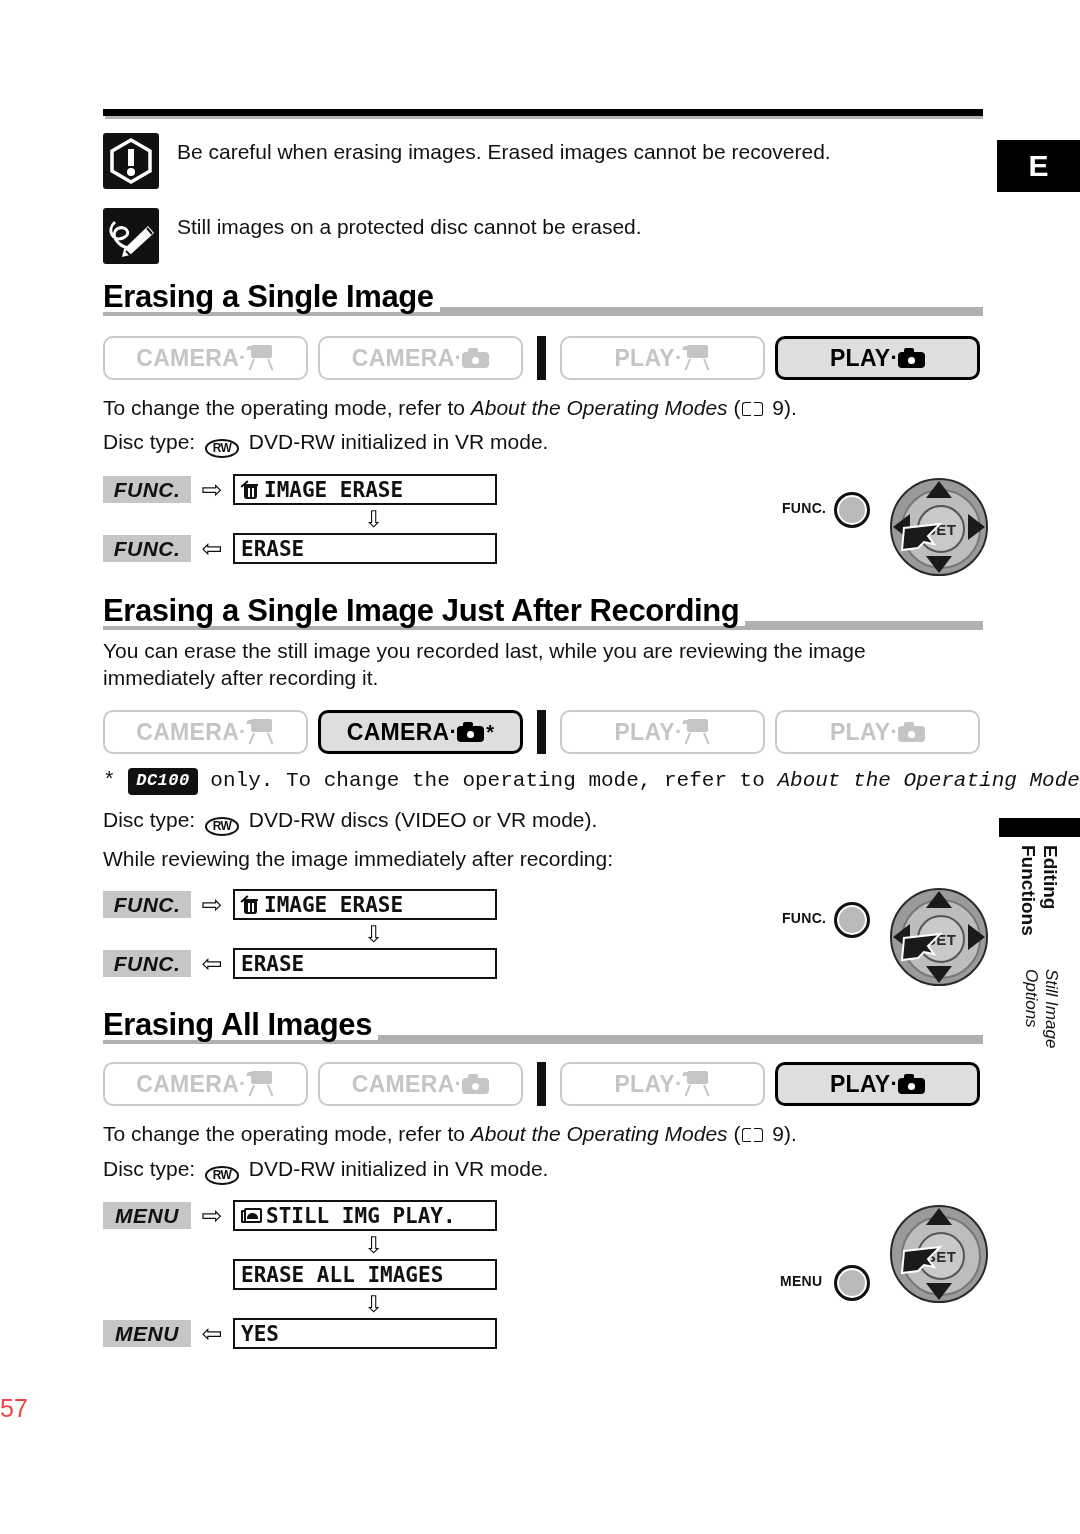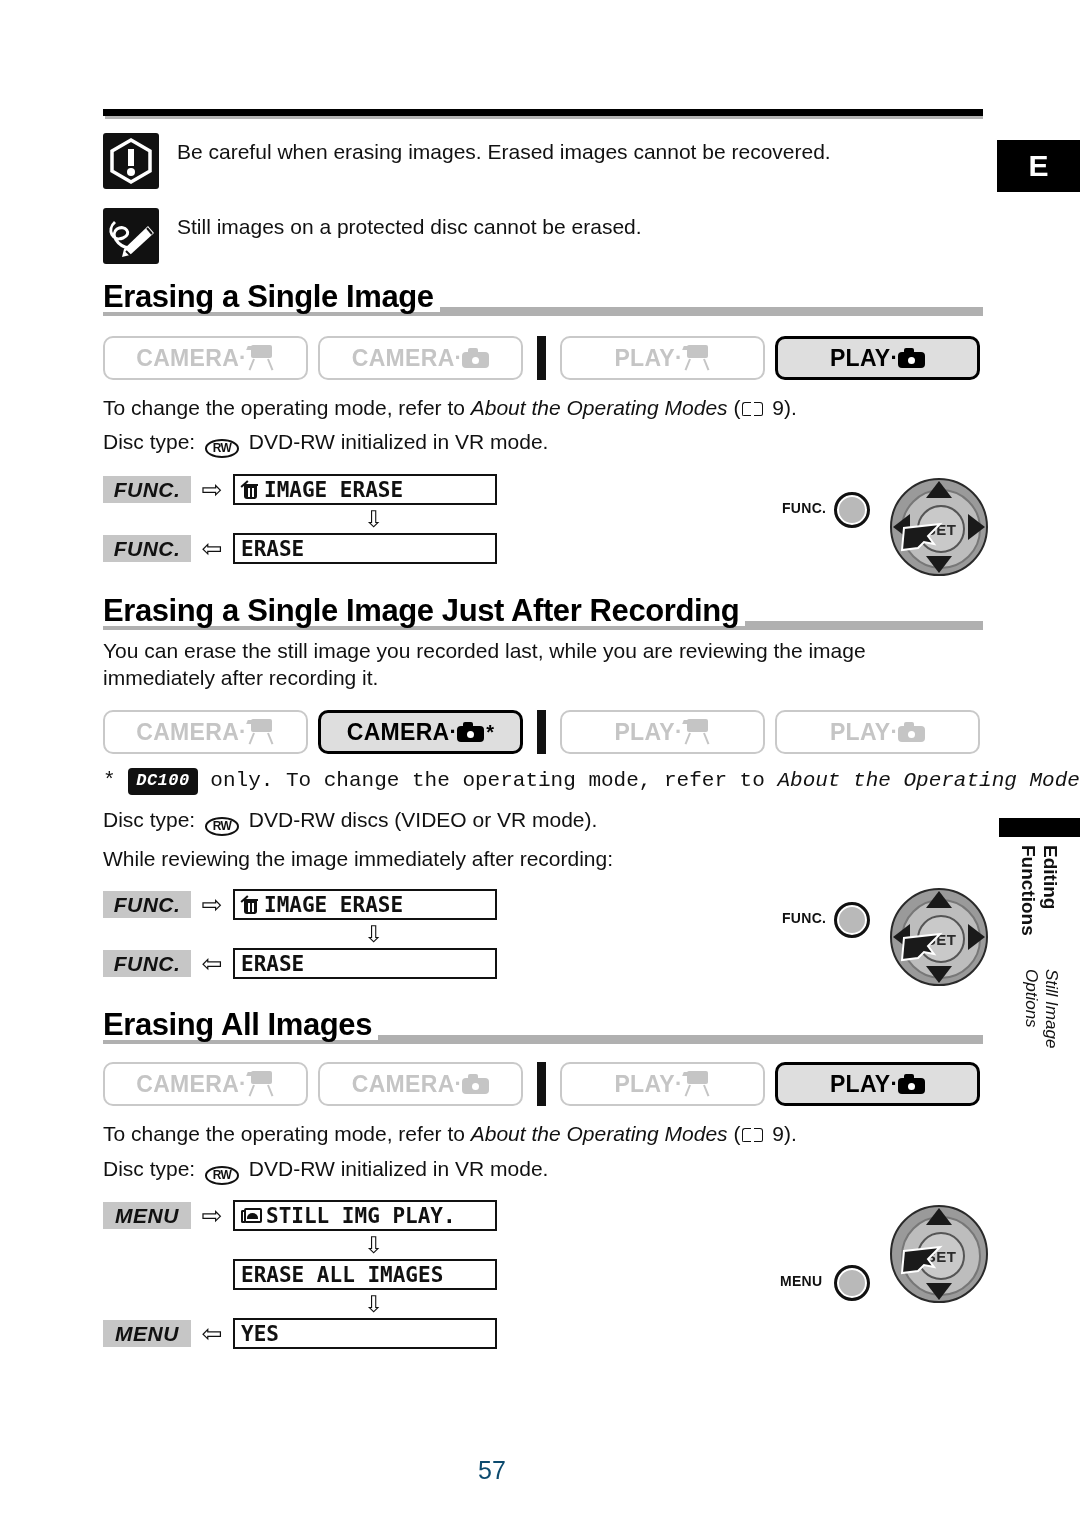--- a/index.html
+++ b/index.html
@@ -227,22 +227,22 @@
   .tri.left{left:3px; top:36px; border-top:13px solid transparent; border-bottom:13px solid transparent; border-right:17px solid #1a1a1a;}
   .tri.right{right:3px; top:36px; border-top:13px solid transparent; border-bottom:13px solid transparent; border-left:17px solid #1a1a1a;}
   .tri.up::after,.tri.down::after,.tri.left::after,.tri.right::after{content:"";}
   .ptr{
     position:absolute; left:10px; top:44px; width:46px; height:26px;
   }
   .ptr svg{display:block;}
 
   
   .pageno{
-    position:absolute; left:0; right:96px; top:1456px; text-align:center;
-    font-size:25px; color:#0c4a6e;
+    position:absolute; left:0; right:96px; top:1394px; text-align:left;
+    font-size:25px; color:#ef4444;
   }
 </style>
 </head>
 <body>
 
 <div class="page">
 
   <div class="title-rule"></div>
 
   <div class="etab">E</div>

